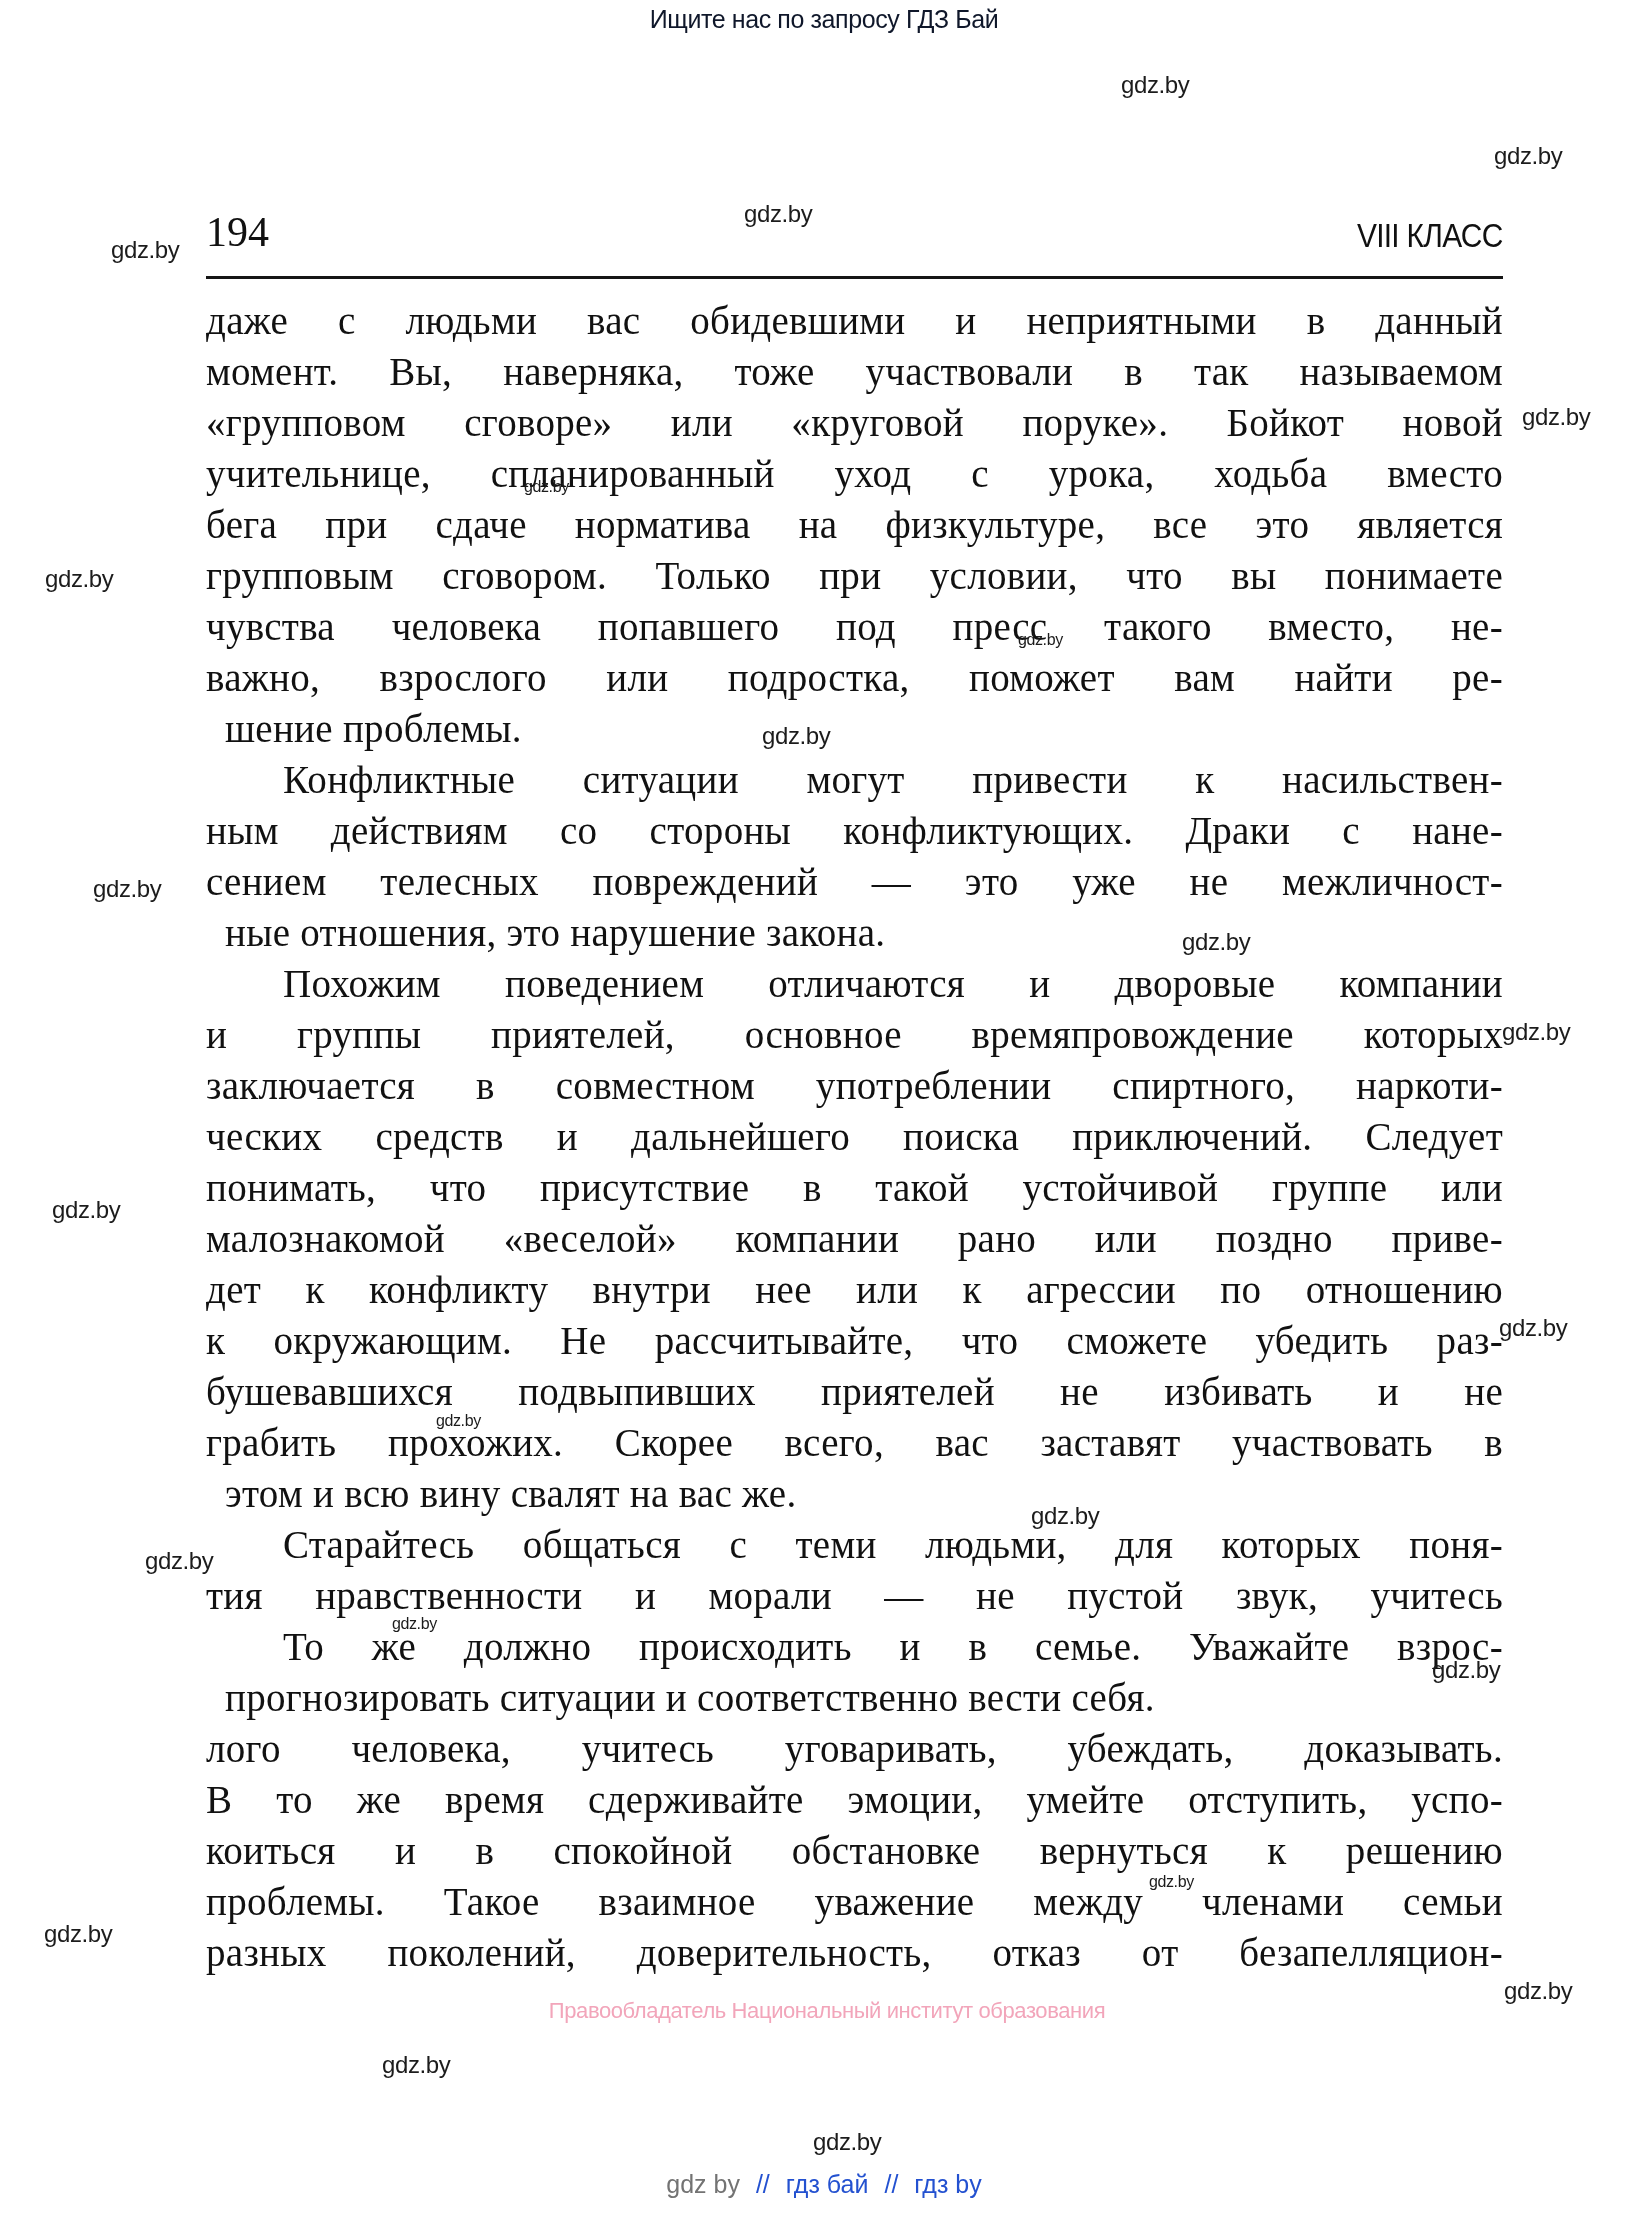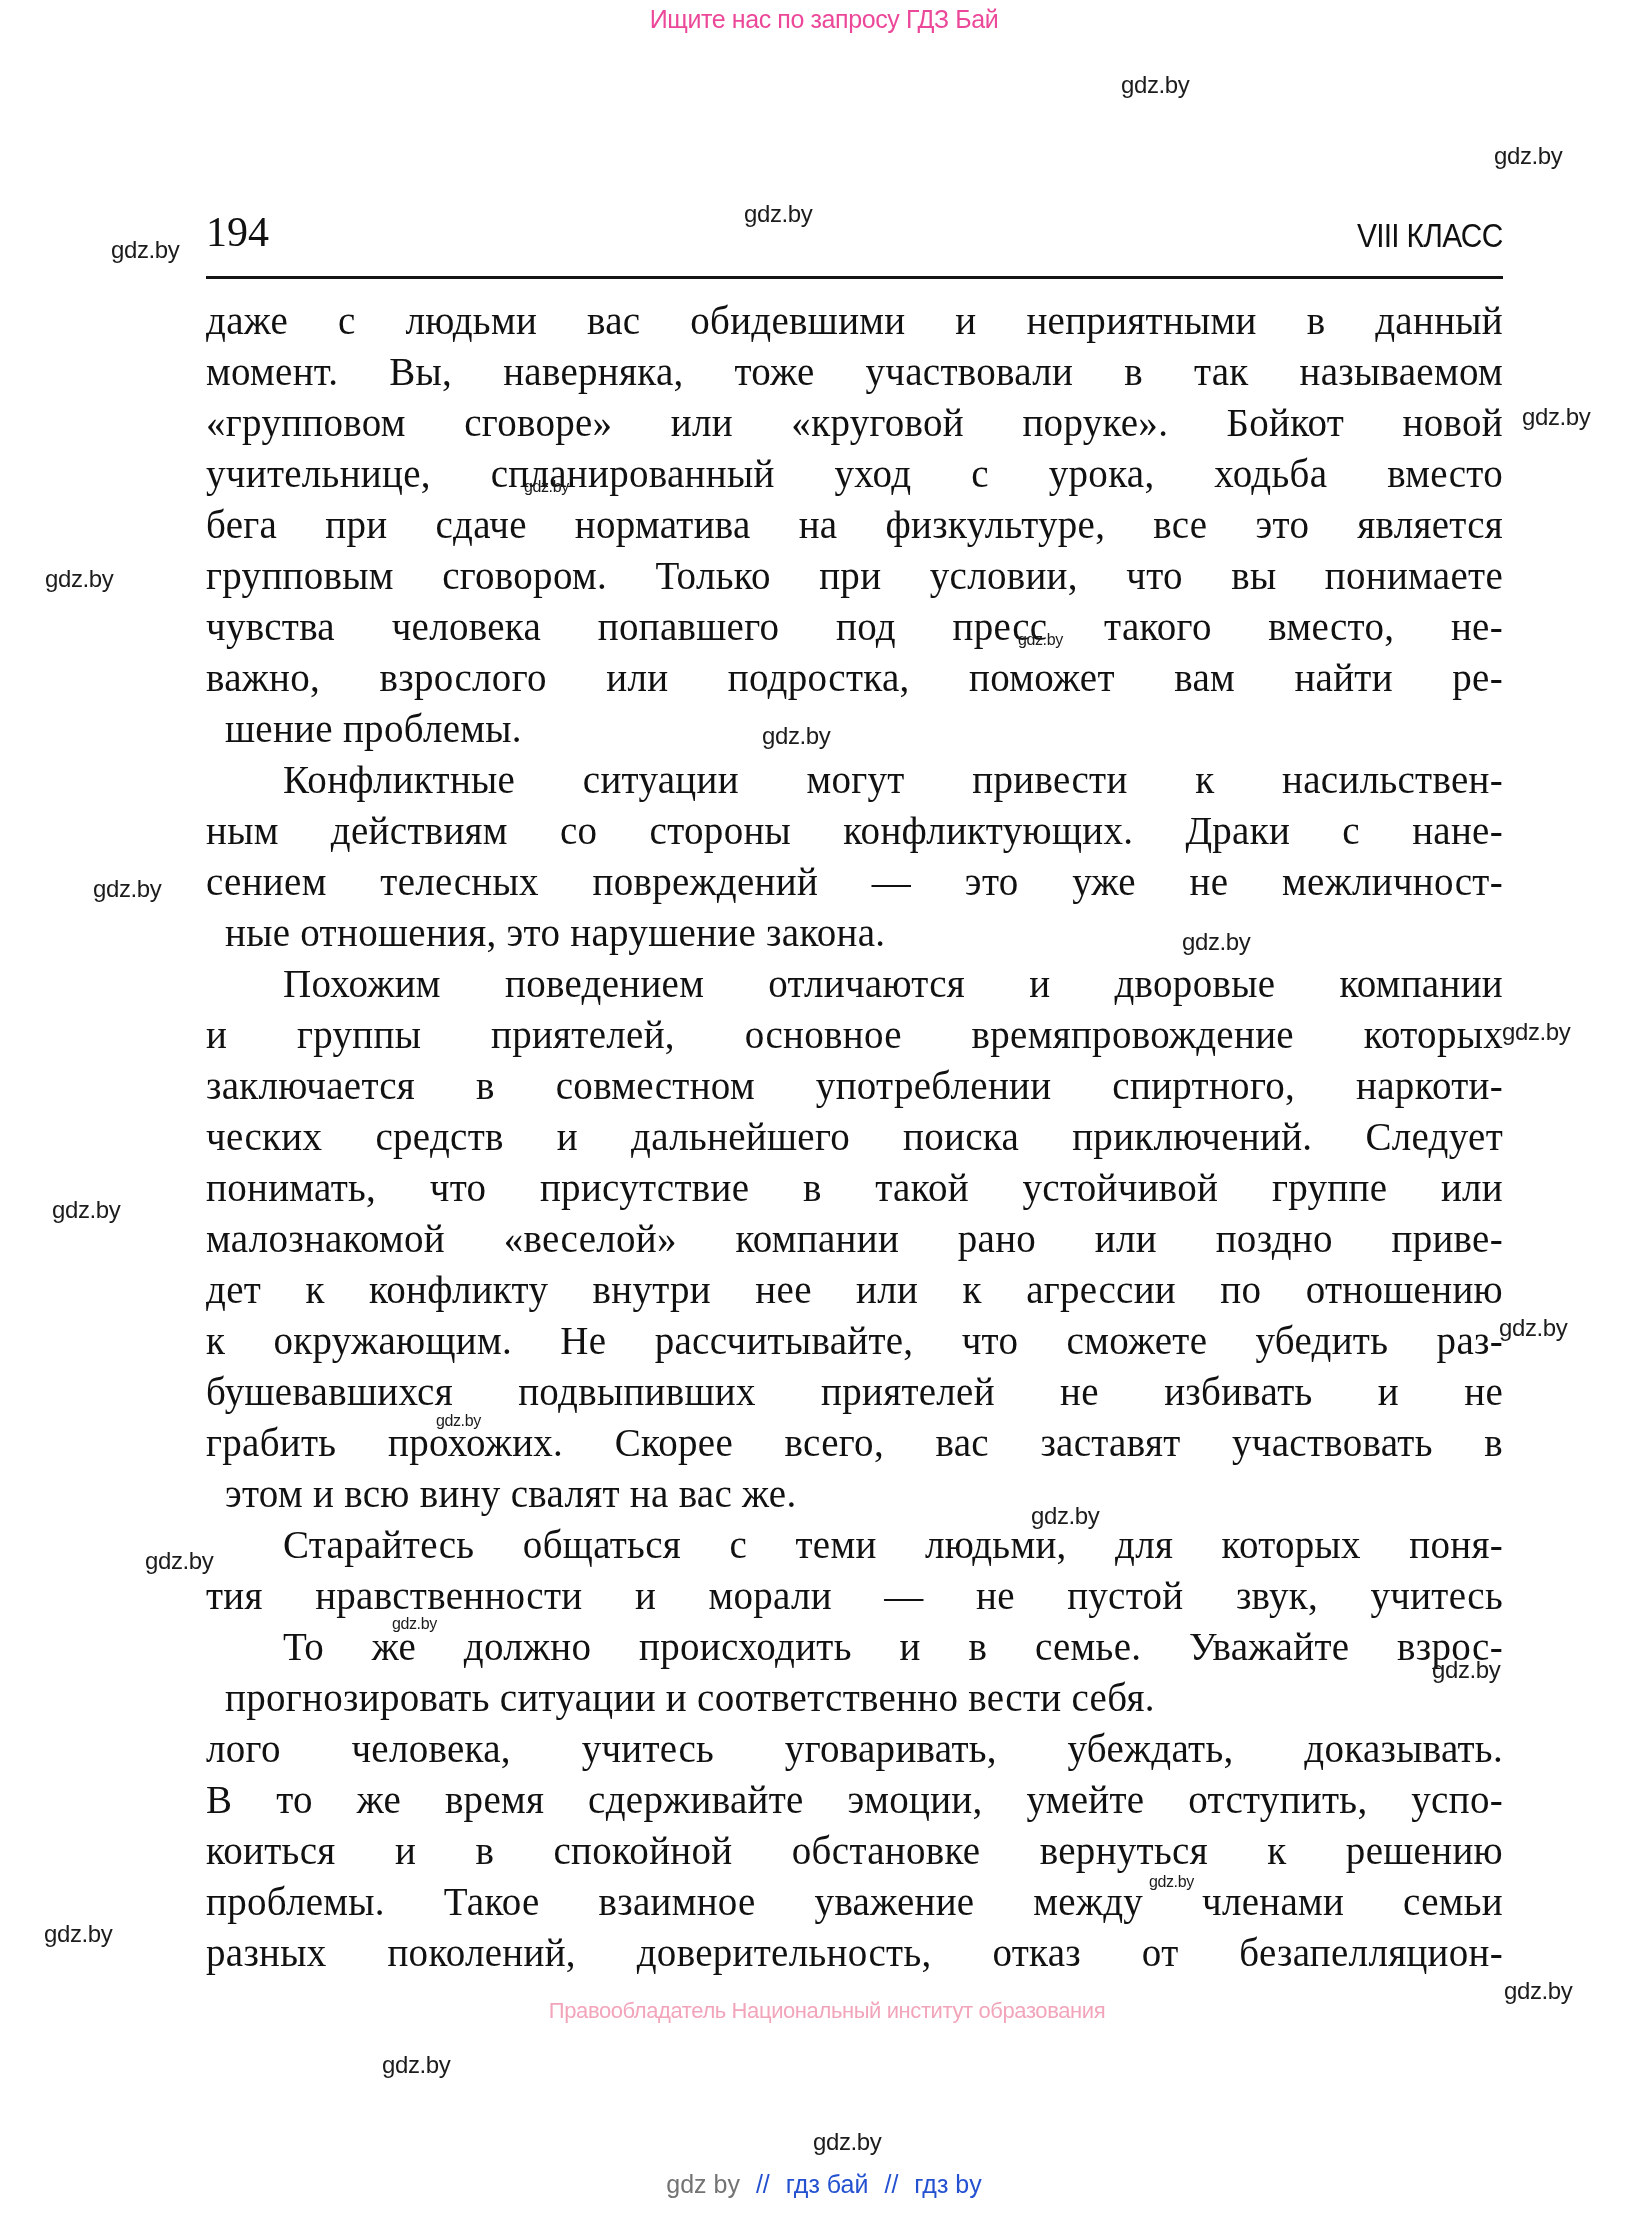--- a/index.html
+++ b/index.html
@@ -66,21 +66,21 @@
     white-space:nowrap;
   }
   .wm.m{font-size:24px;}
   .wm.s{font-size:16px;}
 </style>
 </head>
 <body>
 
 <div class="page">
 
-  <div class="promo" style="color: #ec4899;">Ищите нас по запросу ГДЗ Бай</div>
+  <div class="promo" style="color: #0f172a;">Ищите нас по запросу ГДЗ Бай</div>
 
   <span class="pagenum">194</span>
 
   <span class="classlbl">VIII КЛАСС</span>
 
   <div class="rule"></div>
 
   <div class="body-text">
       <div class="line">даже с людьми вас обидевшими и неприятными в данный</div>
       <div class="line">момент. Вы, наверняка, тоже участвовали в так называемом</div>

